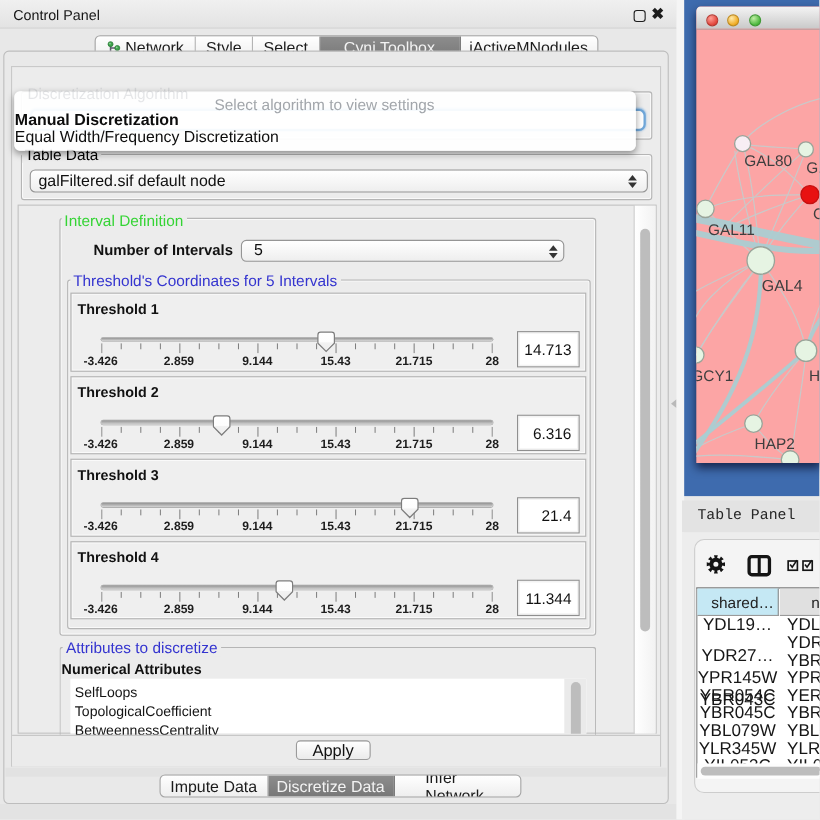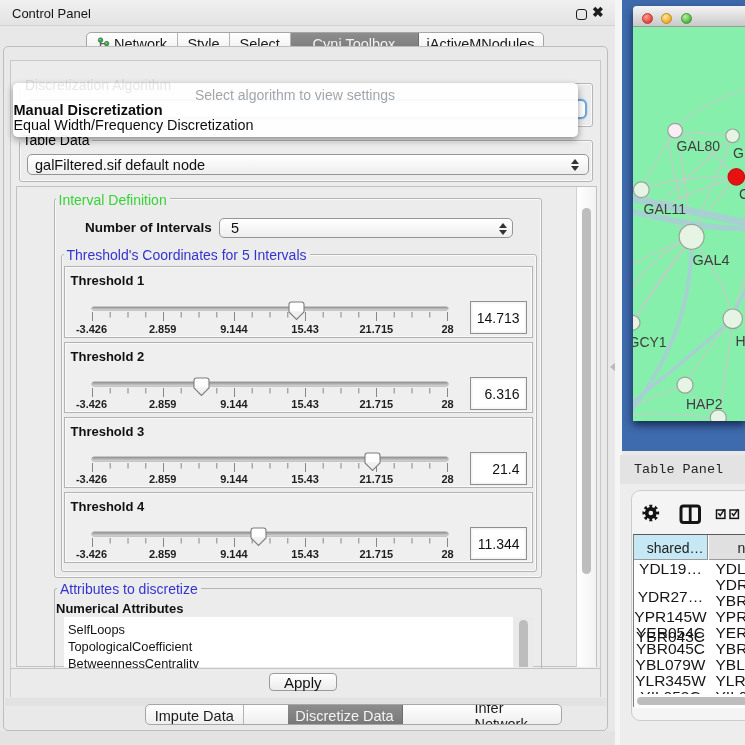--- a/index.html
+++ b/index.html
@@ -49,21 +49,21 @@
 
 #applyband{left:11px;top:667.5px;width:589px;height:29px;background:#ebebeb;border-top:1px solid #c4c4c4;}
 #applybtn{left:268.5px;top:672.5px;width:68.5px;height:18.5px;background:linear-gradient(#ffffff,#ebebeb);
  border:1px solid #9b9b9b;border-radius:4px;font-size:15px;color:#111;text-align:center;padding-top:0.5px;}
 
 #popup{left:13px;top:82.5px;width:564.5px;height:54.5px;background:rgba(255,255,255,0.94);
  border-radius:5px;box-shadow:0 3px 7px rgba(0,0,0,0.4);}
 
 #gapstrip{left:615px;top:0;width:7px;height:745px;background:#f5f5f5;}
 #netframe{left:622px;top:0;width:123px;height:450.5px;background:#3e6bae;}
-#macwin{left:10.5px;top:6px;width:113px;height:414.5px;background:#86efac;border-radius:4px 0 0 0;box-shadow:0 4px 9px rgba(0,0,25,0.65);}
+#macwin{left:10.5px;top:6px;width:113px;height:414.5px;background:#fca5a5;border-radius:4px 0 0 0;box-shadow:0 4px 9px rgba(0,0,25,0.65);}
 #mactitle{position:absolute;left:0;top:0;width:113px;height:20.5px;border-radius:4px 0 0 0;
  background:linear-gradient(#f4f4f4,#c9c9c9);border-bottom:1px solid #9a9a9a;}
 .light{position:absolute;top:7px;width:11px;height:11px;border-radius:50%;}
 #tpbar{left:620px;top:455px;width:125px;height:29px;background:#e3e3e3;font-family:Liberation Mono, monospace;}
 #tpbar .t{position:absolute;left:14px;top:7px;font-size:13.5px;color:#262626;}
 #tablearea{left:620px;top:484px;width:125px;height:261px;background:#ededed;}
 #tcontainer{left:631px;top:489.5px;width:130px;height:231.5px;background:#f4f4f4;border:1px solid #cdcdcd;border-radius:9px 0 0 9px;}
 #ttable{left:632.5px;top:534px;width:112.5px;height:173px;background:#fff;border-left:1px solid #7e7e7e;border-top:1px solid #5a5a5a;}
 .hrow{position:absolute;top:0;height:24.5px;border-bottom:1px solid #9a9a9a;}
 .trow{position:absolute;font-size:15.5px;color:#161616;white-space:nowrap;}
@@ -299,21 +299,21 @@
 <div class="it" style="top:22px;">TopologicalCoefficient</div>
 <div class="it" style="top:39px;">BetweennessCentrality</div>
 <div class="abs" style="left:449px;top:0;width:20px;height:49.5px;background:#eaeaea;"></div>
 <div class="vthumb" style="left:454.5px;top:3px;width:9.5px;height:46.5px;border-radius:5px 5px 0 0;"></div>
 </div>
 <div class="vtrack" style="left:576px;top:187px;width:19.5px;height:479.5px;border-left:1px solid #d0d0d0;"></div>
 <div class="vthumb" style="left:581.5px;top:208px;width:9px;height:366px;"></div>
 <div id="applyband" class="abs"></div>
 <div class="abs" style="left:5px;top:697.5px;width:601px;height:8.5px;background:#e2e2e2;"></div>
 <div id="applybtn" class="abs">Apply</div>
-<div class="tabbar" style="left:145px;top:704px;height:20.5px;gap:44px;">
+<div class="tabbar" style="left:145px;top:704px;height:20.5px;">
 <div class="tab" style="width:97.5px;">Impute Data</div>
 <div class="tab sel" style="width:115px;">Discretize Data</div>
 <div class="tab" style="width:86px;margin-left:28px;">Infer Network</div>
 </div>
 <div class="abs" style="left:0;top:731px;width:615px;height:14px;background:#e3e3e3;"></div>
 <div class="abs" style="left:609.5px;top:363px;width:0;height:0;border-top:4.5px solid transparent;border-bottom:4.5px solid transparent;border-right:5px solid #b9b9b9;"></div>
 <div id="popup" class="abs">
 <div class="abs" style="left:0;top:4px;width:564px;text-align:center;font-size:14px;color:#a2a6ab;">Select algorithm to view settings</div>
 <div class="abs" style="left:0.5px;top:19.5px;font-size:14.5px;font-weight:bold;color:#0d0d0d;">Manual Discretization</div>
 <div class="abs" style="left:0.5px;top:34px;font-size:14.4px;color:#0d0d0d;">Equal Width/Frequency Discretization</div>

